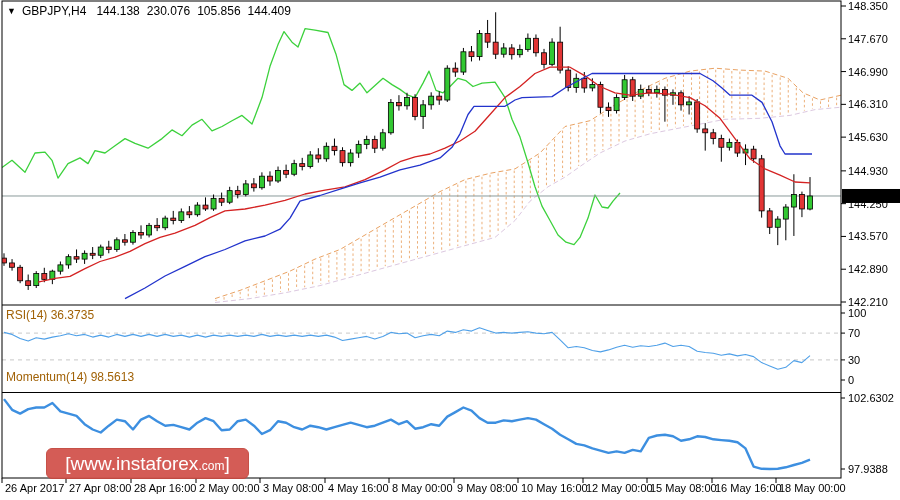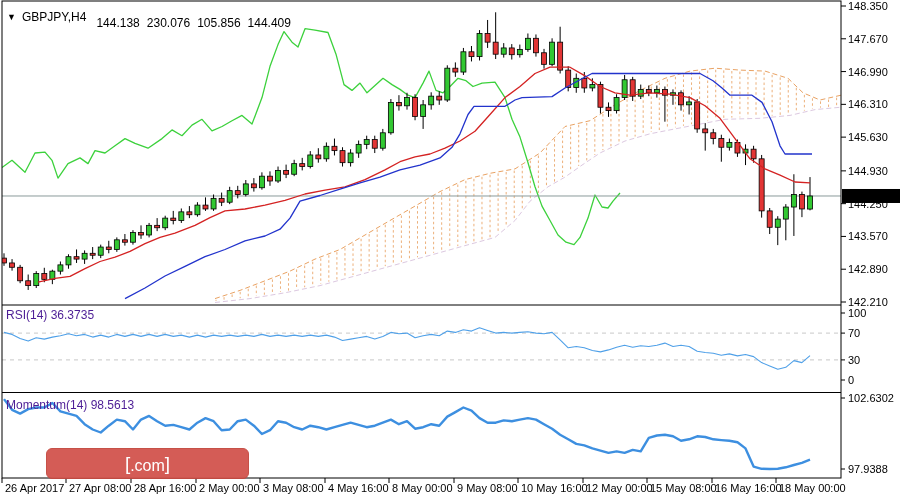--- a/index.html
+++ b/index.html
@@ -3,28 +3,28 @@
 <meta charset="utf-8">
 <style>
   html,body{margin:0;padding:0;background:#e8e8e8;}
   .stage{position:relative;width:900px;height:500px;background:#ffffff;overflow:hidden;
          font-family:"Liberation Sans",sans-serif;}
   svg text{font-family:"Liberation Sans",sans-serif;font-size:11px;fill:#000;}
   .chart-title{position:absolute;left:7px;top:4px;font-size:12px;color:#000;
                display:flex;align-items:center;white-space:pre;}
   .chart-title .tri{font-size:9px;margin-right:6px;line-height:1;}
   .chart-title .sym{margin-right:10px;}
-  .chart-title .v{margin-right:7px;margin-top:12px;}
-  .ind-label{position:absolute;left:6px;font-size:12px;color:#4c1d95;background:transparent;}
+  .chart-title .v{margin-right:7px;}
+  .ind-label{position:absolute;left:6px;font-size:12px;color:#a16207;background:transparent;}
   .watermark{position:absolute;left:46px;top:448px;width:201px;height:29px;
              background:#d2544e;border:1px solid #c4483f;border-radius:6px;
              display:flex;align-items:center;justify-content:center;opacity:.95;}
   .watermark span{color:#fff;line-height:1;}
   .wm-big{font-size:19px;}
-  .wm-small{font-size:16px;padding-top:5px;}
+  .wm-small{font-size:12px;padding-top:5px;}
 </style>
 </head>
 <body>
 
 <div class="stage">
 
   <svg id="chart-svg" width="900" height="500" viewBox="0 0 900 500">
       <defs>
         <clipPath id="mclip">
           <rect x="2" y="1" width="839" height="304"></rect>
@@ -400,21 +400,22 @@
   <div class="chart-title">
     <span class="tri">▼</span>
     <span class="sym">GBPJPY,H4</span>
     <span class="v">144.138</span>
     <span class="v">230.076</span>
     <span class="v">105.856</span>
     <span class="v">144.409</span>
   </div>
 
   <div class="ind-label" style="top:308px">RSI(14) 36.3735</div>
-  <div class="ind-label" style="top:398px">Momentum(14) 98.5613</div>
+  <div class="ind-label" style="top:370px">Momentum(14) 98.5613</div>
 
   <div class="watermark">
     <span class="wm-big">[ </span>
+    <span class="wm-big">www.instaforex</span>
     <span class="wm-small">.com</span>
     <span class="wm-big"> ]</span>
   </div>
 
 </div>
 
 </body></html>

